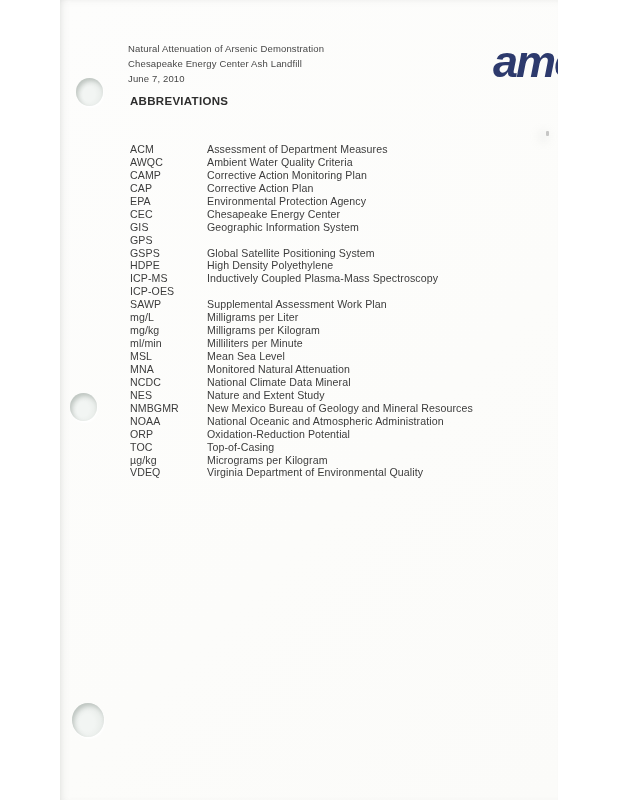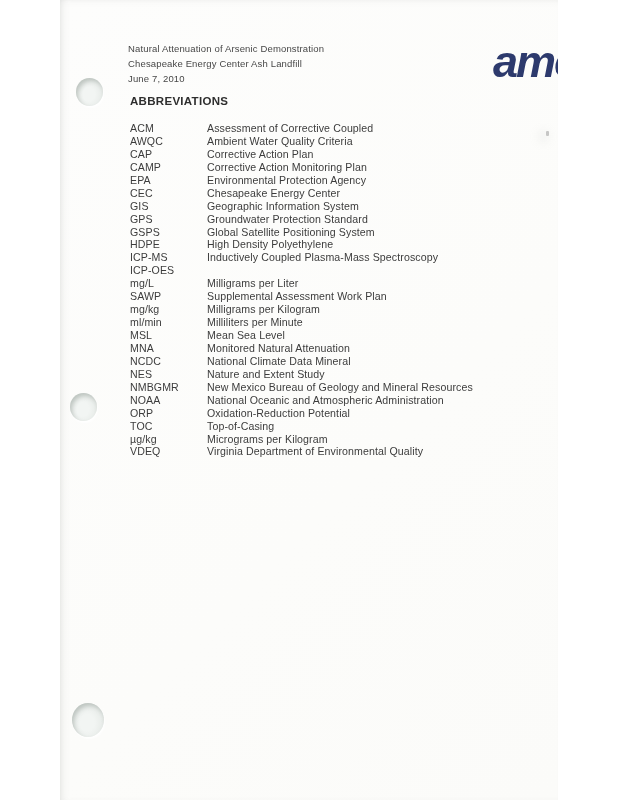--- a/index.html
+++ b/index.html
@@ -78,21 +78,21 @@
     font-size: 11.5px;
     font-weight: bold;
     letter-spacing: 0.3px;
     color: #2e2e2e;
   }
 
   
   .abbr-list {
     position: absolute;
     left: 70px;
-    top: 122px;
+    top: 143px;
     width: 480px;
   }
   .abbr-row {
     display: flex;
     height: 12.95px;
     line-height: 12.95px;
     font-size: 10.6px;
     color: #3c3c3c;
     letter-spacing: 0.1px;
     white-space: nowrap;
@@ -144,74 +144,73 @@
         <path d="M6.5 24.5 A 12.5 12.5 0 0 1 9.5 7.8" stroke="#f2f6fb" stroke-width="2.4" fill="none" stroke-linecap="round"></path>
       </svg>
     </span>
   </div>
 
   <h1 class="section-title">ABBREVIATIONS</h1>
 
   <div class="abbr-list">
       <div class="abbr-row">
       <span class="abbr-key">ACM</span>
-      <span class="abbr-def">Assessment of Corrective Coupled</span>
+      <span class="abbr-def">Assessment of Department Measures</span>
     </div>
       <div class="abbr-row">
       <span class="abbr-key">AWQC</span>
       <span class="abbr-def">Ambient Water Quality Criteria</span>
     </div>
       <div class="abbr-row">
+      <span class="abbr-key">CAMP</span>
+      <span class="abbr-def">Corrective Action Monitoring Plan</span>
+    </div>
+      <div class="abbr-row">
       <span class="abbr-key">CAP</span>
       <span class="abbr-def">Corrective Action Plan</span>
     </div>
       <div class="abbr-row">
-      <span class="abbr-key">CAMP</span>
-      <span class="abbr-def">Corrective Action Monitoring Plan</span>
-    </div>
-      <div class="abbr-row">
       <span class="abbr-key">EPA</span>
       <span class="abbr-def">Environmental Protection Agency</span>
     </div>
       <div class="abbr-row">
       <span class="abbr-key">CEC</span>
       <span class="abbr-def">Chesapeake Energy Center</span>
     </div>
       <div class="abbr-row">
       <span class="abbr-key">GIS</span>
       <span class="abbr-def">Geographic Information System</span>
     </div>
       <div class="abbr-row">
       <span class="abbr-key">GPS</span>
-      <span class="abbr-def">Groundwater Protection Standard</span>
     </div>
       <div class="abbr-row">
       <span class="abbr-key">GSPS</span>
       <span class="abbr-def">Global Satellite Positioning System</span>
     </div>
       <div class="abbr-row">
       <span class="abbr-key">HDPE</span>
       <span class="abbr-def">High Density Polyethylene</span>
     </div>
       <div class="abbr-row">
       <span class="abbr-key">ICP-MS</span>
       <span class="abbr-def">Inductively Coupled Plasma-Mass Spectroscopy</span>
     </div>
       <div class="abbr-row">
       <span class="abbr-key">ICP-OES</span>
     </div>
       <div class="abbr-row">
+      <span class="abbr-key">SAWP</span>
+      <span class="abbr-def">Supplemental Assessment Work Plan</span>
+    </div>
+      <div class="abbr-row">
       <span class="abbr-key">mg/L</span>
       <span class="abbr-def">Milligrams per Liter</span>
     </div>
       <div class="abbr-row">
-      <span class="abbr-key">SAWP</span>
-      <span class="abbr-def">Supplemental Assessment Work Plan</span>
-    </div>
-      <div class="abbr-row">
       <span class="abbr-key">mg/kg</span>
       <span class="abbr-def">Milligrams per Kilogram</span>
     </div>
       <div class="abbr-row">
       <span class="abbr-key">ml/min</span>
       <span class="abbr-def">Milliliters per Minute</span>
     </div>
       <div class="abbr-row">
       <span class="abbr-key">MSL</span>
       <span class="abbr-def">Mean Sea Level</span>

